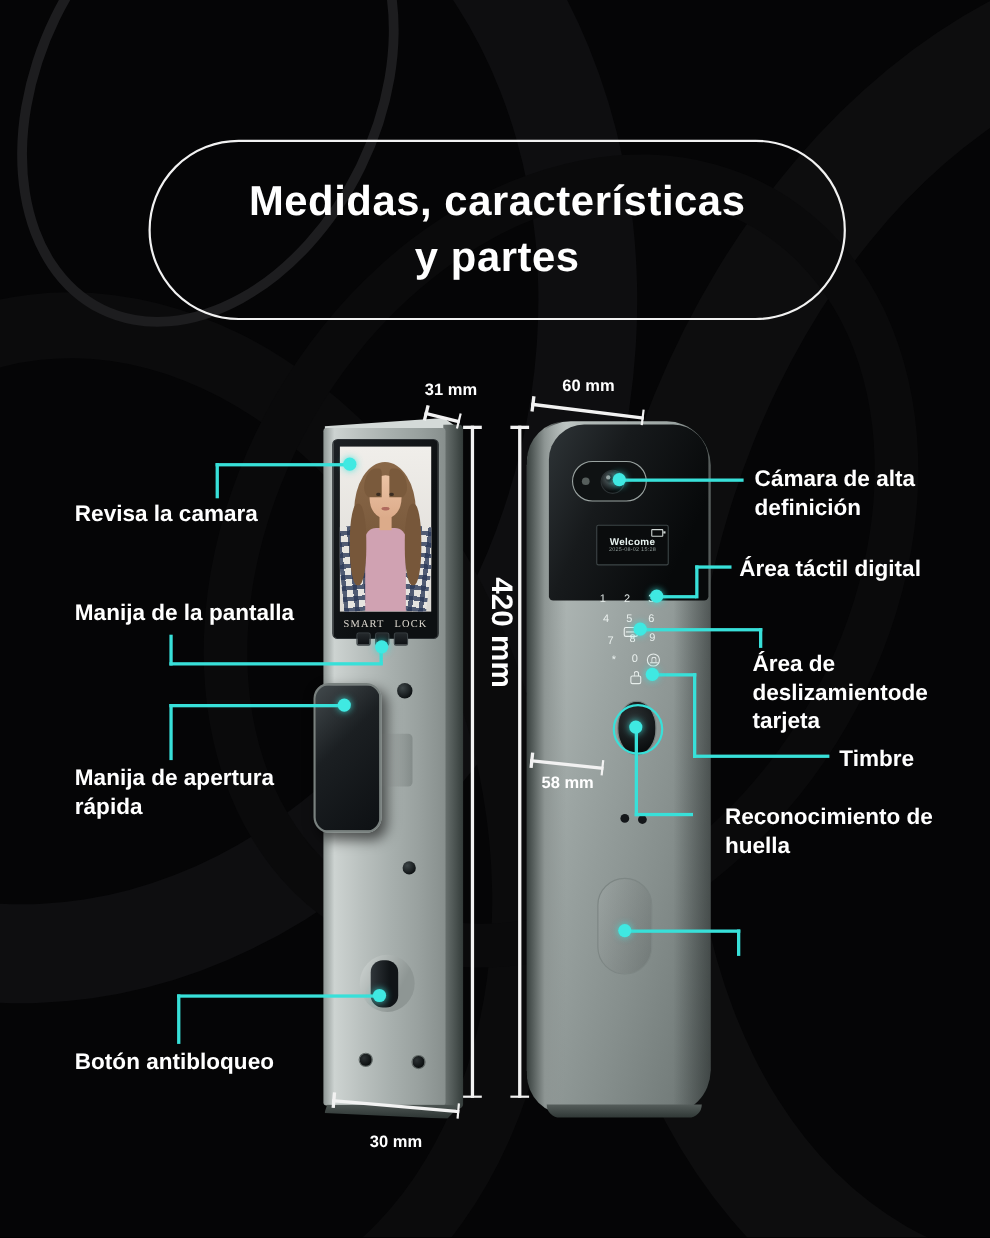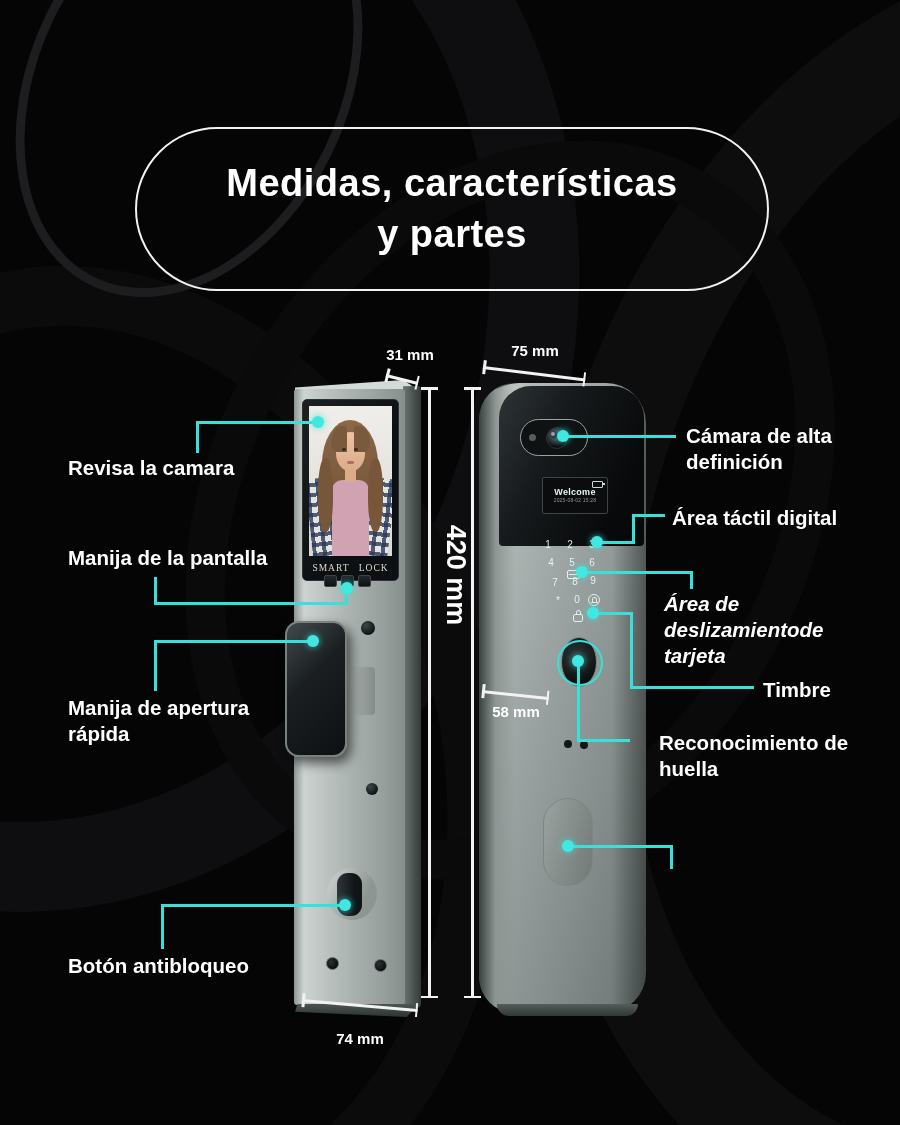--- a/index.html
+++ b/index.html
@@ -191,32 +191,32 @@
 
   <div class="fl-finger"></div>
   <div class="fl-dot" style="left:564px;top:740px;"></div>
   <div class="fl-dot" style="left:580px;top:741px;"></div>
   <div class="fl-mech"></div>
   <div class="fl-bottom"></div>
 
   <div class="dim-text" style="left:380px;top:346px;width:60px;">31 mm</div>
   <div class="hdim" style="left:386px;top:374px;width:33px;transform:rotate(14deg);"></div>
 
-  <div class="dim-text" style="left:500px;top:342px;width:70px;">75 mm</div>
+  <div class="dim-text" style="left:500px;top:342px;width:70px;">60 mm</div>
   <div class="hdim" style="left:483px;top:366px;width:103px;transform:rotate(7deg);"></div>
 
   <div class="vdim" style="left:428px;top:387px;height:611px;"></div>
   <div class="vdim" style="left:471px;top:387px;height:611px;"></div>
   <div class="dim-height">420 mm</div>
 
   <div class="hdim" style="left:482px;top:690px;width:67px;transform:rotate(6deg);"></div>
   <div class="dim-text" style="left:483px;top:703px;width:66px;">58 mm</div>
 
   <div class="hdim" style="left:302px;top:999px;width:116px;transform:rotate(5deg);"></div>
-  <div class="dim-text" style="left:325px;top:1030px;width:70px;">74 mm</div>
+  <div class="dim-text" style="left:325px;top:1030px;width:70px;">30 mm</div>
 
   <div class="cl h" style="left:196px;top:421px;width:123px;"></div>
   <div class="cl v" style="left:196px;top:421px;height:32px;"></div>
   <div class="cdot" style="left:318px;top:422px;"></div>
 
   <div class="cl v" style="left:154px;top:577px;height:28px;"></div>
   <div class="cl h" style="left:154px;top:602px;width:194px;"></div>
   <div class="cl v" style="left:345px;top:588px;height:16px;"></div>
   <div class="cdot" style="left:347px;top:588px;"></div>
 
@@ -254,17 +254,17 @@
   <div class="cl v" style="left:670px;top:845px;height:24px;"></div>
   <div class="cdot" style="left:568px;top:846px;"></div>
 
   <div class="lbl" style="left:68px;top:455px;width:240px;">Revisa la camara</div>
   <div class="lbl" style="left:68px;top:545px;width:260px;">Manija de la pantalla</div>
   <div class="lbl" style="left:68px;top:695px;width:195px;">Manija de apertura rápida</div>
   <div class="lbl" style="left:686px;top:423px;width:165px;">Cámara de alta definición</div>
 
   <div class="lbl" style="left:68px;top:953px;width:260px;">Botón antibloqueo</div>
   <div class="lbl" style="left:672px;top:505px;width:220px;">Área táctil digital</div>
-  <div class="lbl" style="left:664px;top:591px;width:172px;font-style:italic;">Área de deslizamientode tarjeta</div>
+  <div class="lbl" style="left:684px;top:591px;width:172px;">Área de deslizamientode tarjeta</div>
   <div class="lbl" style="left:763px;top:677px;width:110px;">Timbre</div>
   <div class="lbl" style="left:659px;top:730px;width:195px;">Reconocimiento de huella</div>
 
 </div>
 
 </body></html>

